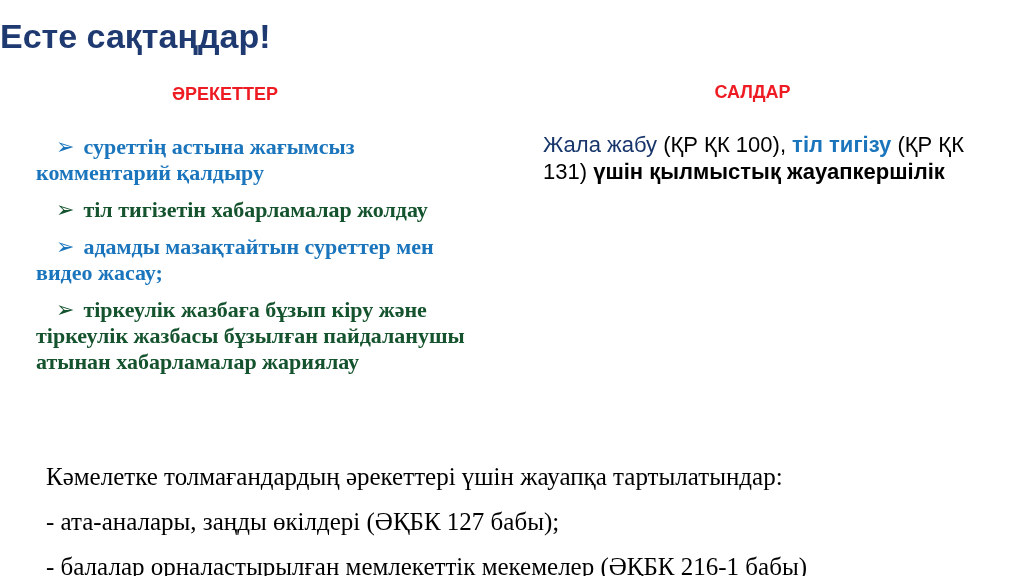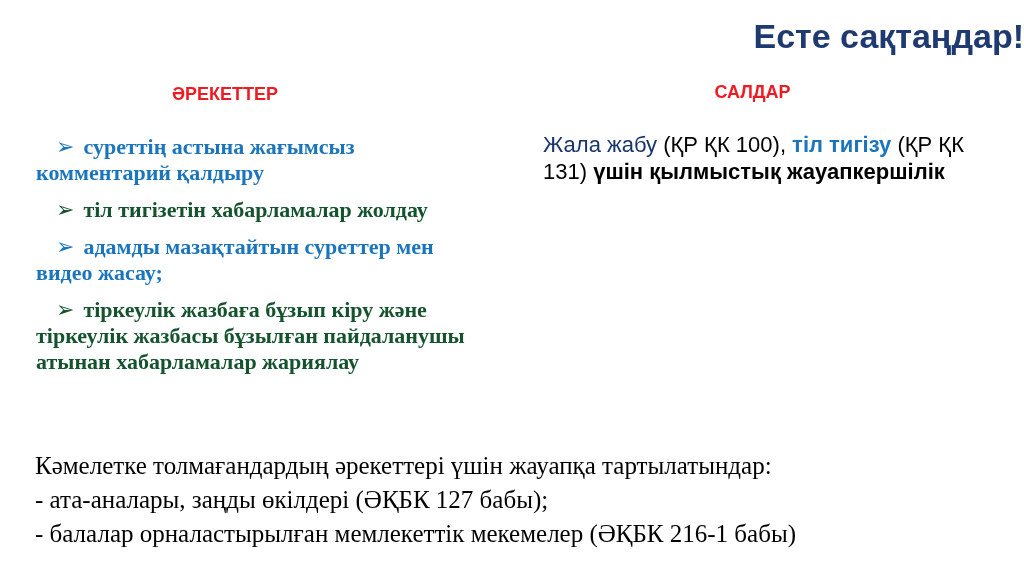--- a/index.html
+++ b/index.html
@@ -5,21 +5,21 @@
   html,body{margin:0;padding:0;background:#ffffff;}
   .slide{
     position:relative;
     width:1024px;height:576px;
     background:#ffffff;
     overflow:hidden;
     font-family:"Liberation Sans","DejaVu Sans",sans-serif;
   }
   .title{
     position:absolute;top:16px;left:0;width:1024px;
-    text-align:right;
+    text-align:left;
     font-size:34px;font-weight:bold;line-height:40px;
     color:#1F3971;
     letter-spacing:0px;
   }
   .col-heading{
     position:absolute;
     font-size:18px;font-weight:bold;
     color:#EE1B23;
     text-align:center;
   }
@@ -47,21 +47,21 @@
   .seg-bold-navy{font-weight:normal;color:#17356B;}
   .seg-regular{font-weight:normal;color:#000000;}
   .seg-bold-blue{font-weight:bold;color:#1B75BC;}
   .seg-bold-black{font-weight:bold;color:#000000;}
   .footer{
     position:absolute;top:448px;left:33px;width:960px;
     font-family:"Liberation Serif","DejaVu Serif",serif;
     font-size:25px;line-height:32px;
     color:#000000;
   }
-  .footer div{margin:2px;}
+  .footer div{margin:13px;}
 </style>
 </head>
 <body>
 
 <div class="slide">
 
   <div class="title">Есте сақтаңдар!</div>
 
   <div class="col-heading left">ӘРЕКЕТТЕР</div>
 

